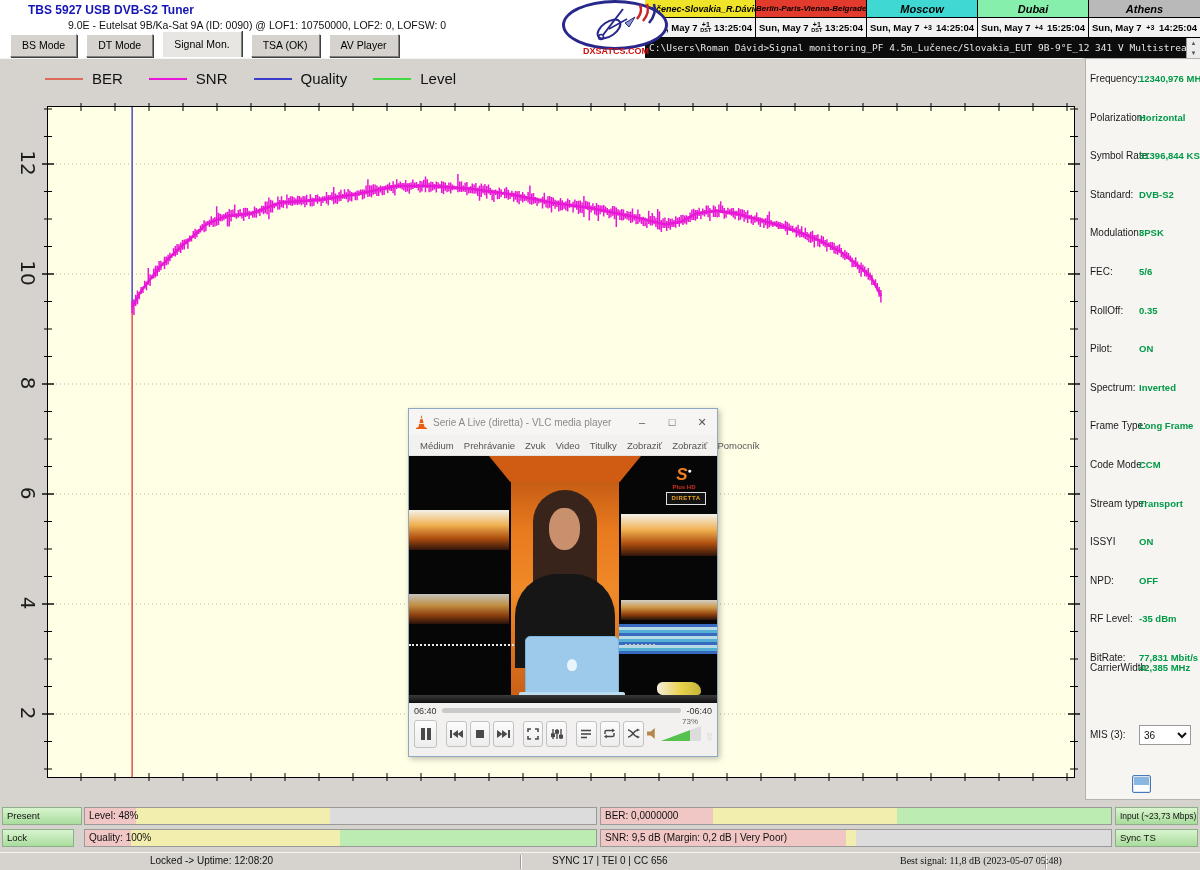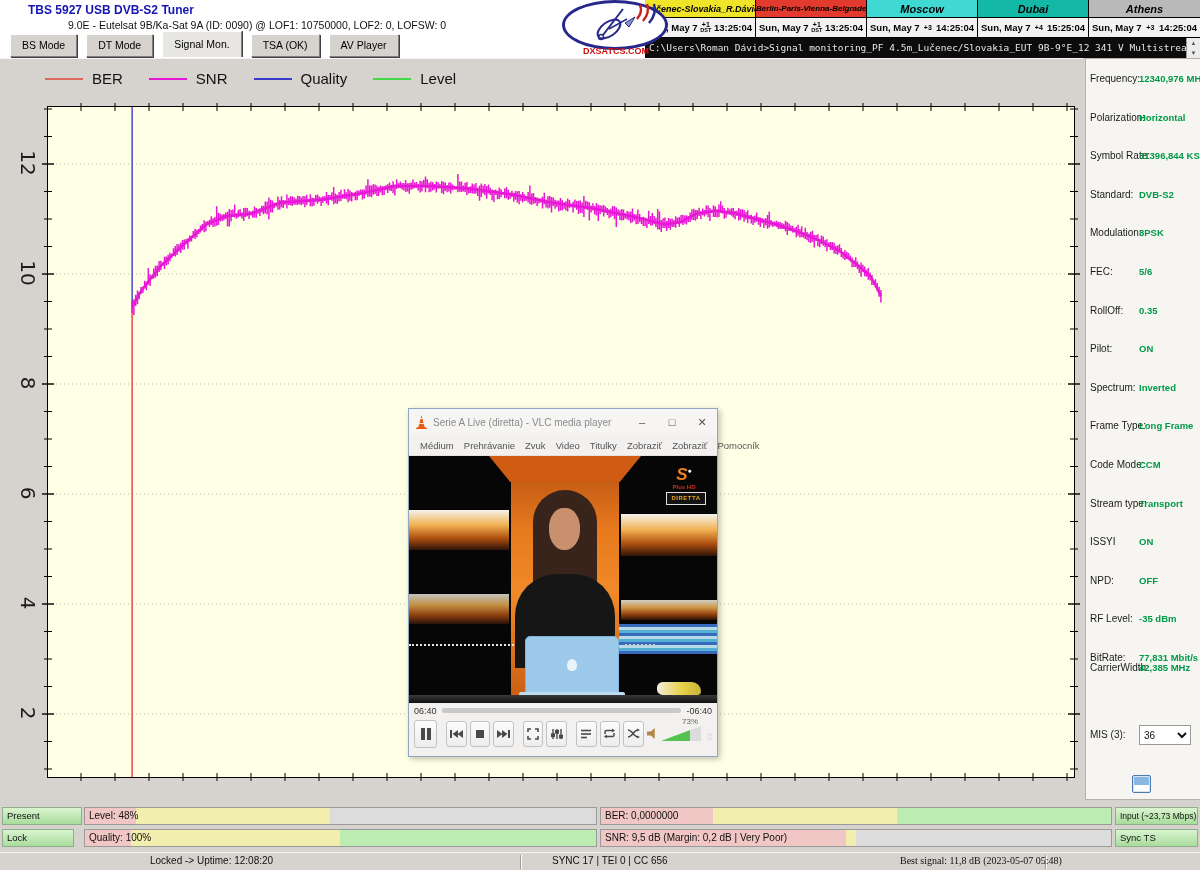--- a/index.html
+++ b/index.html
@@ -189,21 +189,21 @@
       <div class="clock-time">
         <span>Sun, May 7</span>
         <span class="tz">
           <span class="off">+3</span>
           <span class="dst"></span>
         </span>
         <span>14:25:04</span>
       </div>
     </div>
     <div class="clock">
-      <div class="clock-name" style="background: #14b8a6;">Dubai</div>
+      <div class="clock-name" style="background: #86efac;">Dubai</div>
       <div class="clock-time">
         <span>Sun, May 7</span>
         <span class="tz">
           <span class="off">+4</span>
           <span class="dst"></span>
         </span>
         <span>15:25:04</span>
       </div>
     </div>
     <div class="clock">

